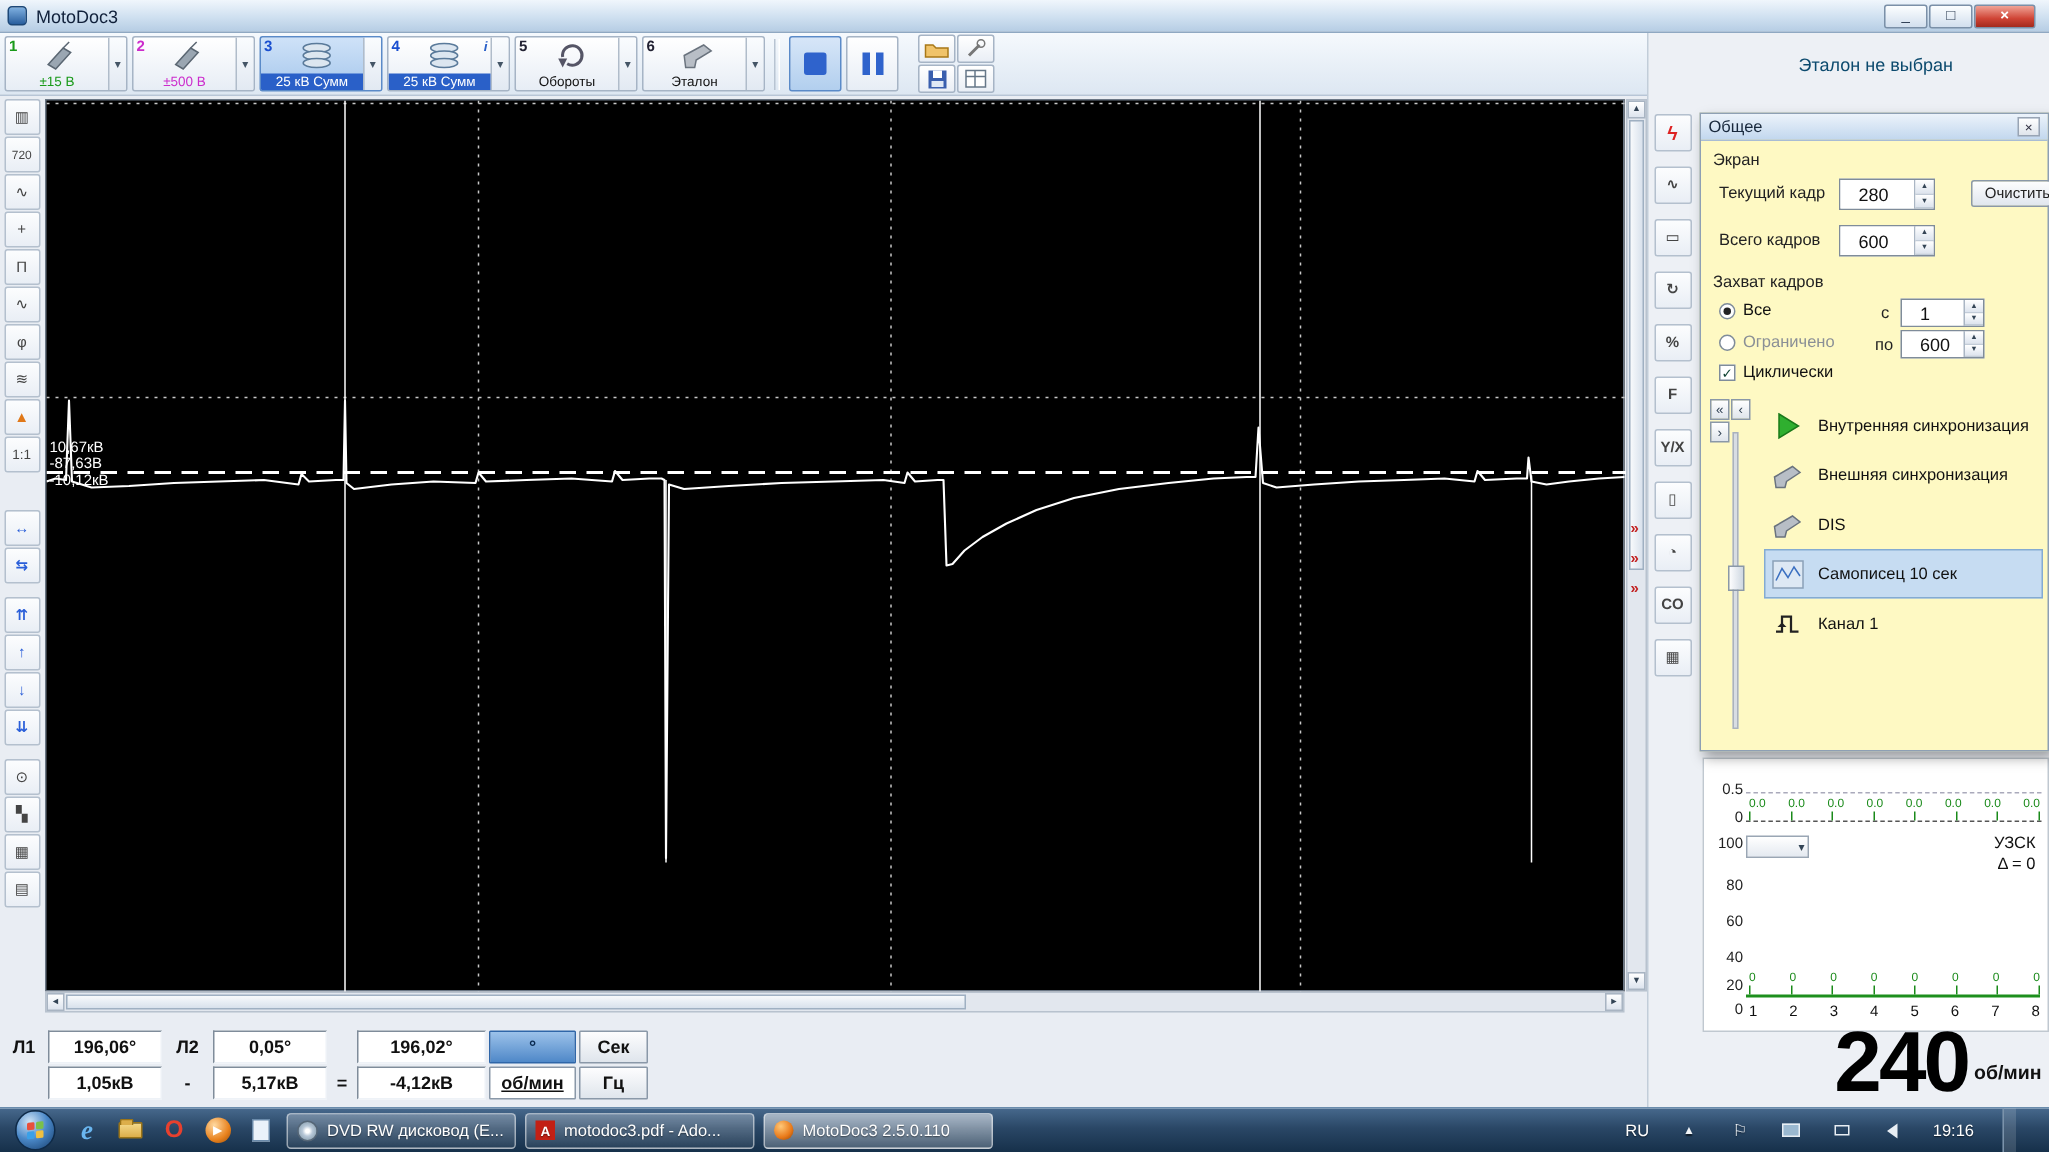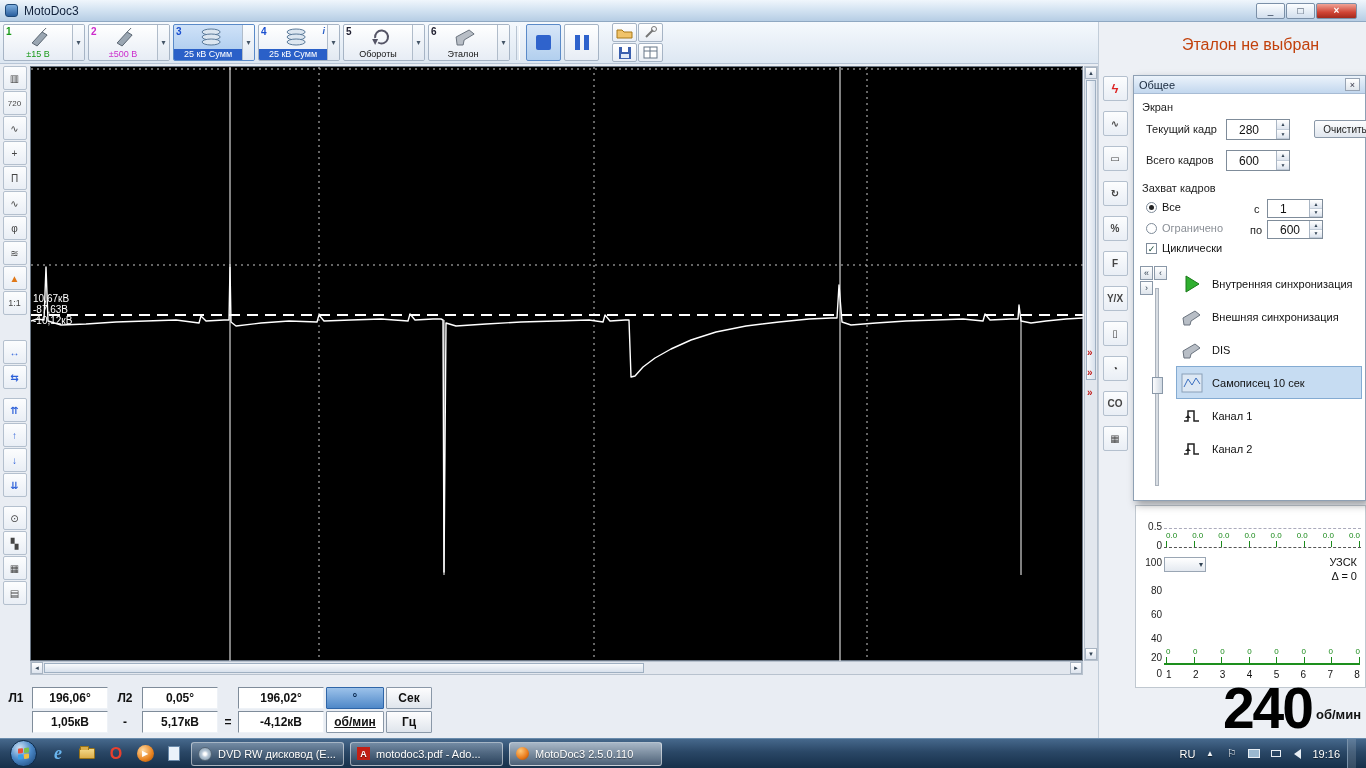--- a/index.html
+++ b/index.html
@@ -27,21 +27,21 @@
 .sqbtn{width:35px;height:37px;border:1px solid #a6b4c5;background:linear-gradient(#fff,#e7edf5);display:flex;align-items:center;justify-content:center;border-radius:2px;}
 .sqbtn.sel{background:linear-gradient(#d7e6f8,#b2cfee);border-color:#5a8ac8;}
 .stopglyph{width:15px;height:15px;background:#2f63cc;border-radius:2px;}
 .pauseglyph{display:flex;gap:4px;}
 .pauseglyph i{width:5px;height:15px;background:#2f63cc;display:block;}
 .filegrid{display:grid;grid-template-columns:25px 25px;grid-auto-rows:19px;gap:1px;margin-left:10px;}
 .fbtn{border:1px solid #a6b4c5;background:linear-gradient(#fff,#e9eef5);display:flex;align-items:center;justify-content:center;border-radius:2px;}
 .tsep{width:4px;height:34px;border-left:1px solid #b8c4d2;border-right:1px solid #fff;margin:0 3px;}
 
 .rightarea{position:absolute;left:1098px;top:22px;right:0;bottom:30px;background:#edf0f5;border-left:1px solid #c2cdd9;z-index:1;}
-.refstatus{position:absolute;left:40px;right:4px;top:14px;text-align:center;font-size:16px;color:#c2410c;}
+.refstatus{position:absolute;left:40px;right:4px;top:14px;text-align:center;font-size:12px;color:#0c4a6e;}
 .rstrip{position:absolute;left:2px;top:54px;width:28px;display:flex;flex-direction:column;gap:10px;align-items:center;}
 .rtb{width:25px;height:25px;border:1px solid #b4c0ce;border-radius:2px;background:linear-gradient(#fcfdfe,#e9eef5);display:flex;align-items:center;justify-content:center;font-size:10px;font-weight:bold;color:#444;}
 .rtb.spark{color:#d22;font-size:13px;}
 
 .leftstrip{position:absolute;left:1px;top:66px;width:27px;display:flex;flex-direction:column;align-items:center;z-index:2;}
 .ltb{width:24px;height:24px;margin-bottom:1px;border:1px solid #b4c0ce;border-radius:2px;background:linear-gradient(#fcfdfe,#e9eef5);display:flex;align-items:center;justify-content:center;font-size:10px;color:#444;flex:none;}
 .ltb.blue{color:#2b5fd9;font-weight:bold;}
 .ltb.orange{color:#e07818;}
 .lgap{height:24px;flex:none;}
 .lgap2{height:8px;flex:none;}
@@ -49,21 +49,21 @@
 .scope{position:absolute;left:30px;top:66px;width:1053px;height:595px;background:#000;border:1px solid #6a7684;z-index:2;}
 .scope svg{position:absolute;left:0;top:0;}
 .slabel{position:absolute;left:2px;color:#fff;font-size:10px;white-space:nowrap;}
 .vscroll{position:absolute;left:1084px;top:66px;width:14px;height:595px;background:#e2e7ee;border:1px solid #b8c2ce;z-index:2;}
 .hscroll{position:absolute;left:30px;top:661px;width:1053px;height:14px;background:#e2e7ee;border:1px solid #b8c2ce;z-index:3;}
 .sarrow{position:absolute;border:1px solid #a8b4c2;background:linear-gradient(#fff,#dde4ee);display:flex;align-items:center;justify-content:center;font-size:6px;color:#345;}
 .vthumb{position:absolute;left:1px;top:13px;width:10px;height:300px;background:linear-gradient(90deg,#f8fafc,#d8e1ec);border:1px solid #9fb0c2;}
 .hthumb{position:absolute;top:1px;left:13px;width:600px;height:10px;background:linear-gradient(#f8fafc,#d8e1ec);border:1px solid #9fb0c2;}
 .vmarks{position:absolute;left:2px;top:276px;color:#c22020;font-size:10px;font-weight:bold;line-height:20px;}
 
-.panel{position:absolute;left:1133px;top:75px;width:233px;height:426px;background:#ffffff;border:1px solid #8ea0b4;box-shadow:3px 4px 8px rgba(0,0,0,.35);z-index:6;}
+.panel{position:absolute;left:1133px;top:75px;width:233px;height:426px;background:#fef9c3;border:1px solid #8ea0b4;box-shadow:3px 4px 8px rgba(0,0,0,.35);z-index:6;}
 .ptitle{height:18px;background:linear-gradient(#ecf3fb,#c2d7ee);border-bottom:1px solid #a8bcd4;display:flex;align-items:center;padding:0 5px;font-size:11px;color:#18283c;}
 .pclose{margin-left:auto;width:15px;height:13px;border:1px solid #98a4b4;background:linear-gradient(#fff,#dfe5ec);font-size:9px;display:flex;align-items:center;justify-content:center;color:#334;}
 .plab{position:absolute;font-size:11px;color:#222;}
 .pgrey{color:#8a8f96;}
 .spin{position:absolute;height:21px;display:flex;border:1px solid #7f8c9a;background:#fff;}
 .spinval{flex:1;display:flex;align-items:center;padding-left:12px;font-size:12px;background:#fff;}
 .spinbtns{width:13px;display:flex;flex-direction:column;border-left:1px solid #aab6c4;}
 .spinbtns b{flex:1;font-size:5px;display:flex;align-items:center;justify-content:center;background:linear-gradient(#fff,#dde4ee);border-bottom:1px solid #c2ccd8;color:#345;font-weight:normal;}
 .smallbtn{position:absolute;border:1px solid #8a98a8;background:linear-gradient(#fdfdfe,#e0e6ee);font-size:10px;display:flex;align-items:center;justify-content:center;border-radius:2px;color:#222;}
 .radio{position:absolute;display:flex;align-items:center;gap:5px;font-size:11px;}
@@ -113,21 +113,21 @@
 .wmp{width:17px;height:17px;border-radius:50%;background:radial-gradient(circle at 35% 30%,#ffd9a0,#e8821e 60%,#9a4c08);display:flex;align-items:center;justify-content:center;color:#fff;font-size:8px;}
 .fold{width:16px;height:11px;background:linear-gradient(#f4d98a,#dcae4a);border:1px solid #9a7418;border-radius:1px;position:relative;}
 .fold:before{content:"";position:absolute;left:0;top:-3px;width:7px;height:3px;background:#dcae4a;border:1px solid #9a7418;border-bottom:none;border-radius:1px 1px 0 0;}
 .docic{width:12px;height:15px;background:#eaf2fa;border:1px solid #6a8aaa;}
 .tbtn{width:153px;height:24px;border:1px solid rgba(255,255,255,.5);border-radius:3px;background:linear-gradient(rgba(255,255,255,.28),rgba(255,255,255,.07));display:flex;align-items:center;gap:6px;padding:0 6px;font-size:11px;margin-right:6px;overflow:hidden;white-space:nowrap;flex:none;text-shadow:0 1px 1px rgba(0,0,0,.5);}
 .tbtn.active{background:linear-gradient(rgba(255,255,255,.55),rgba(255,255,255,.22));}
 .tbtn .txt{overflow:hidden;text-overflow:ellipsis;}
 .disc{width:14px;height:14px;border-radius:50%;background:radial-gradient(circle,#fff 15%,#b8c8d8 40%,#78909f);border:1px solid #567;flex:none;}
 .adobe{width:13px;height:13px;background:#c22015;color:#fff;font-size:9px;font-weight:bold;display:flex;align-items:center;justify-content:center;flex:none;}
 .mdico{width:13px;height:13px;border-radius:50%;background:radial-gradient(circle at 35% 30%,#ffc878,#e87818 60%,#8a4208);flex:none;}
-.tray{margin-left:auto;display:flex;align-items:center;gap:7px;padding-right:10px;font-size:11px;text-shadow:0 1px 1px rgba(0,0,0,.6);}
+.tray{margin-left:auto;display:flex;align-items:center;gap:19px;padding-right:22px;font-size:11px;text-shadow:0 1px 1px rgba(0,0,0,.6);}
 .trayicon{display:flex;align-items:center;justify-content:center;width:15px;height:15px;color:#f0f4f8;font-size:11px;}
 .moni{width:12px;height:9px;border:1px solid #e8eef4;background:#9ab8d0;}
 .spk{width:0;height:0;border-top:5px solid transparent;border-bottom:5px solid transparent;border-right:7px solid #e8eef4;}
 .usb{width:10px;height:7px;border:1px solid #e8eef4;background:transparent;}
 .showdesk{width:9px;height:30px;border-left:1px solid #7a92aa;background:rgba(255,255,255,.14);flex:none;}
 </style>
 </head>
 <body>
 
 <div class="titlebar">
@@ -430,29 +430,20 @@
     </div>
     <div class="mrow">
       <span class="micon">
           <svg width="18" height="16">
             <path d="M1,13 L5,13 L5,3 L11,3 L11,13 L16,13" fill="none" stroke="#222" stroke-width="1.5"></path>
             <polygon points="5,7 2,10 8,10" fill="#222"></polygon>
           </svg>
         </span>
       <span class="mlabeltxt">Канал 1</span>
     </div>
-    <div class="mrow">
-      <span class="micon">
-          <svg width="18" height="16">
-            <path d="M1,13 L5,13 L5,3 L11,3 L11,13 L16,13" fill="none" stroke="#222" stroke-width="1.5"></path>
-            <polygon points="5,7 2,10 8,10" fill="#222"></polygon>
-          </svg>
-        </span>
-      <span class="mlabeltxt">Канал 2</span>
-    </div>
   </div>
 </div>
 
 <div class="gauge">
   <span class="gy" style="top:15px">0.5</span>
   <span class="gy" style="top:34px">0</span>
   <div class="gdash1"></div>
   <div class="gdash2"></div>
   <div class="grow" style="top:25px">
     <span class="gv">0.0</span>

